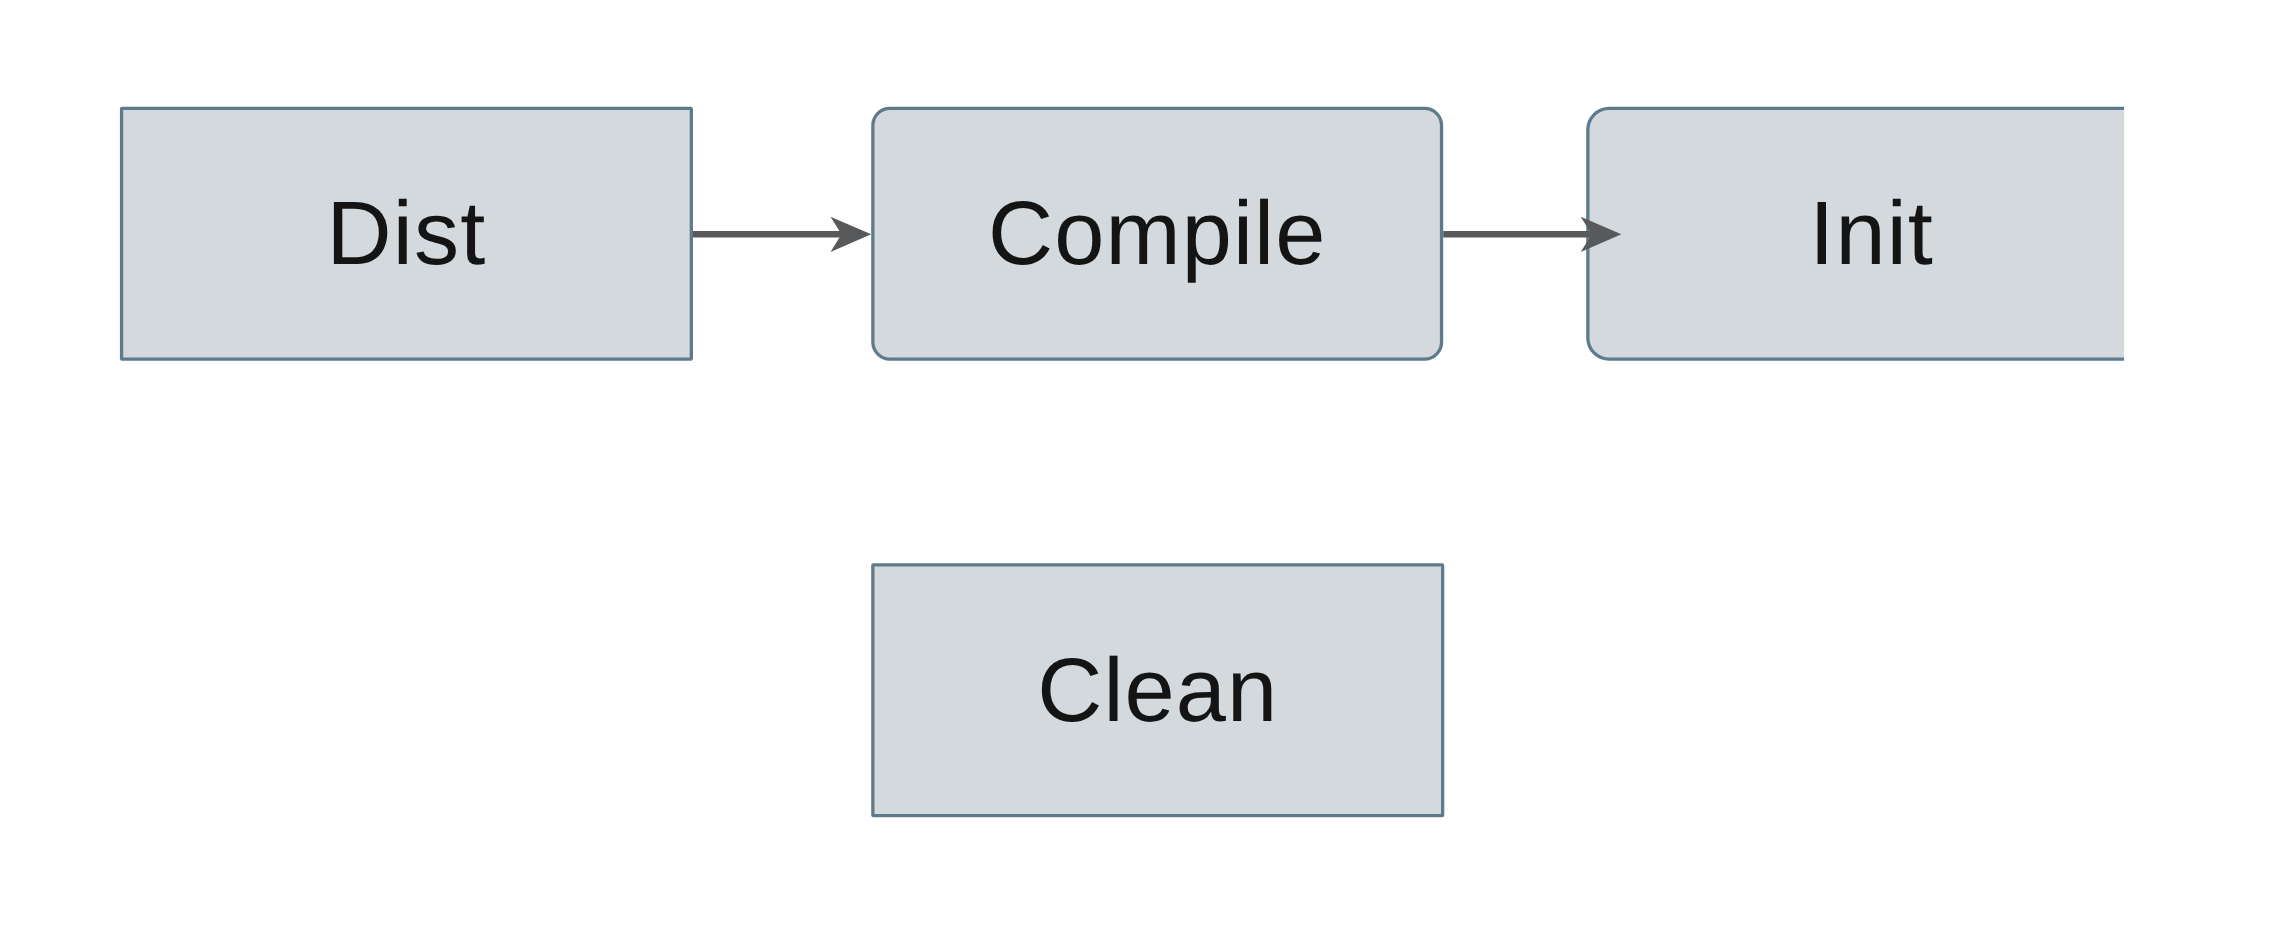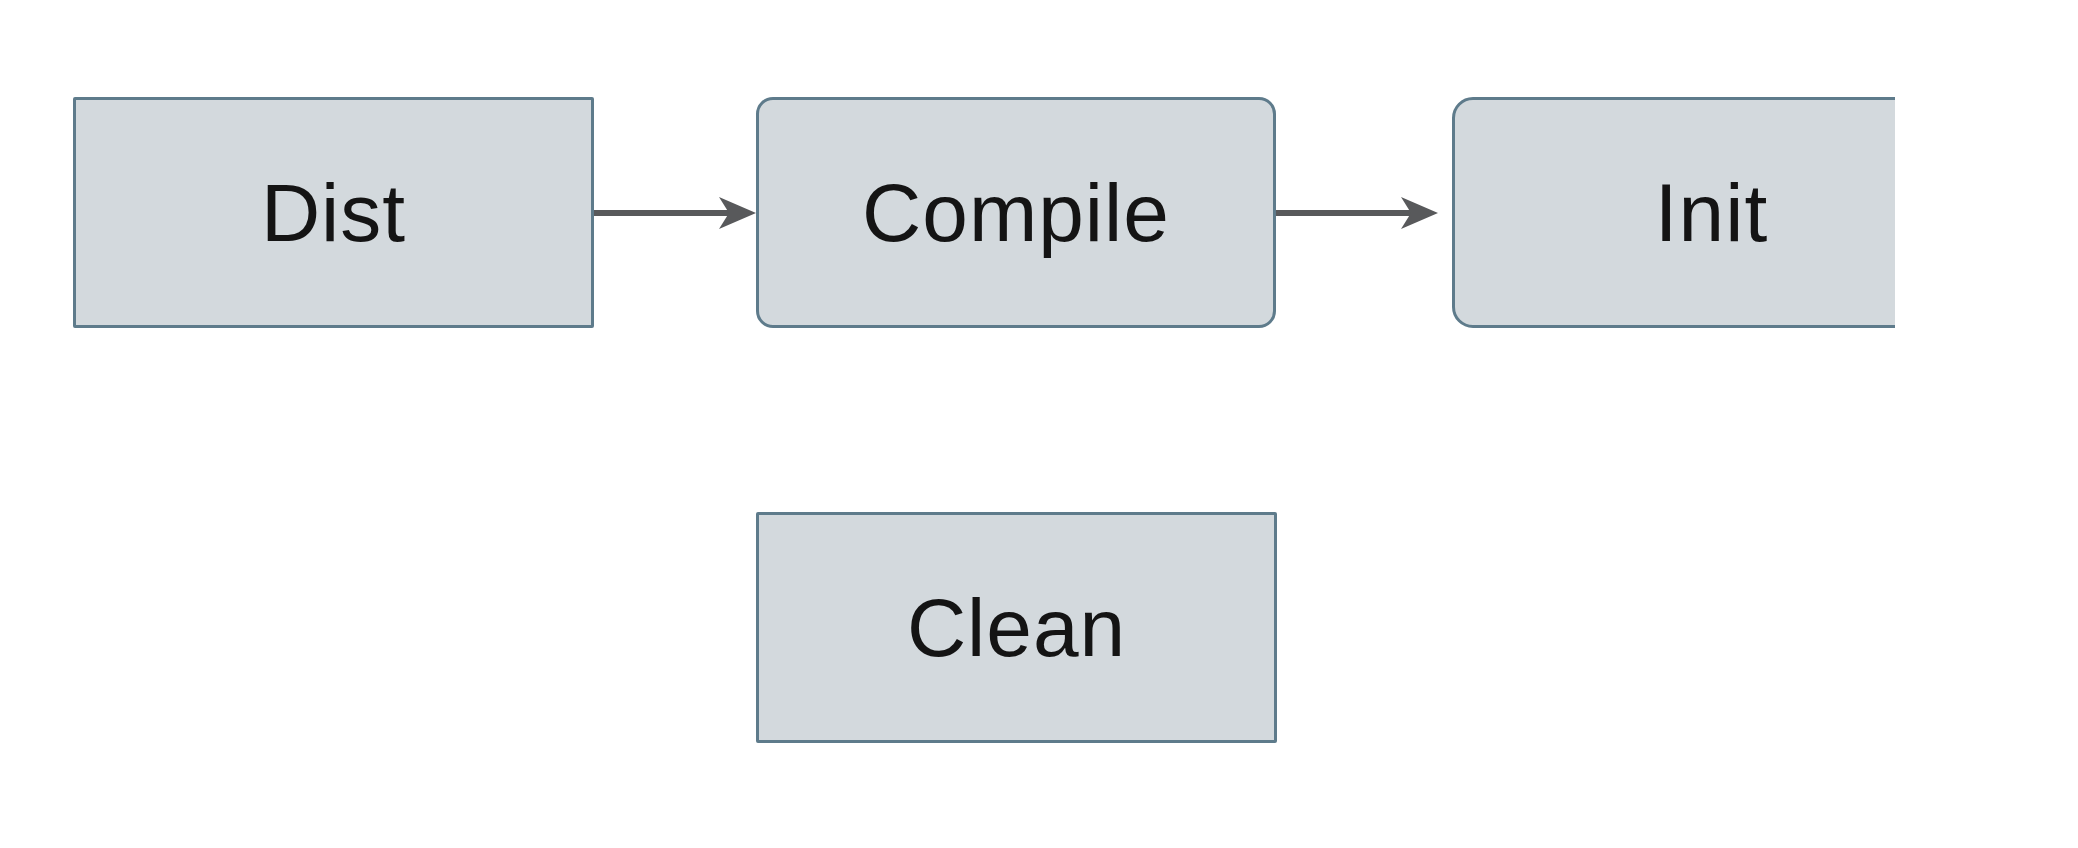--- a/index.html
+++ b/index.html
@@ -7,20 +7,21 @@
     padding: 0;
     background: var(--background, #ffffff);
     font-family: "Liberation Sans", "DejaVu Sans", sans-serif;
   }
   .canvas {
     position: relative;
     width: 1895px;
     height: 848px;
     background: var(--background, #ffffff);
     overflow: hidden;
+    margin-left: 36px;
   }
   .node {
     position: absolute;
     box-sizing: border-box;
     background: var(--node-fill, #d3d9dd);
     border: 3px solid var(--node-border, #5e7b8b);
     border-radius: 2px;
     display: flex;
     align-items: center;
     justify-content: center;
@@ -29,21 +30,21 @@
     font-size: 82px;
     font-weight: 400;
     color: var(--text, #141414);
     letter-spacing: 1px;
     line-height: 1;
     white-space: nowrap;
     user-select: none;
   }
   .node-dist    { left: 73px;   top: 97px;  width: 521px; height: 231px; }
   .node-compile { left: 756px;  top: 97px;  width: 520px; height: 231px; border-radius: 17px; }
-  .node-init    { left: 1452px; top: 97px;  width: 519px; height: 231px; border-radius: 21px; }
+  .node-init    { left: 1406px; top: 97px;  width: 519px; height: 231px; border-radius: 21px; }
   .node-clean   { left: 756px;  top: 512px; width: 521px; height: 231px; }
   .edge-layer {
     position: absolute;
     left: 0; top: 0;
     width: 2078px;
     height: 848px;
     pointer-events: none;
   }
   .edge-layer .edge { pointer-events: stroke; }
   .edge line   { stroke: var(--arrow, #58595b); stroke-width: 6px; }

